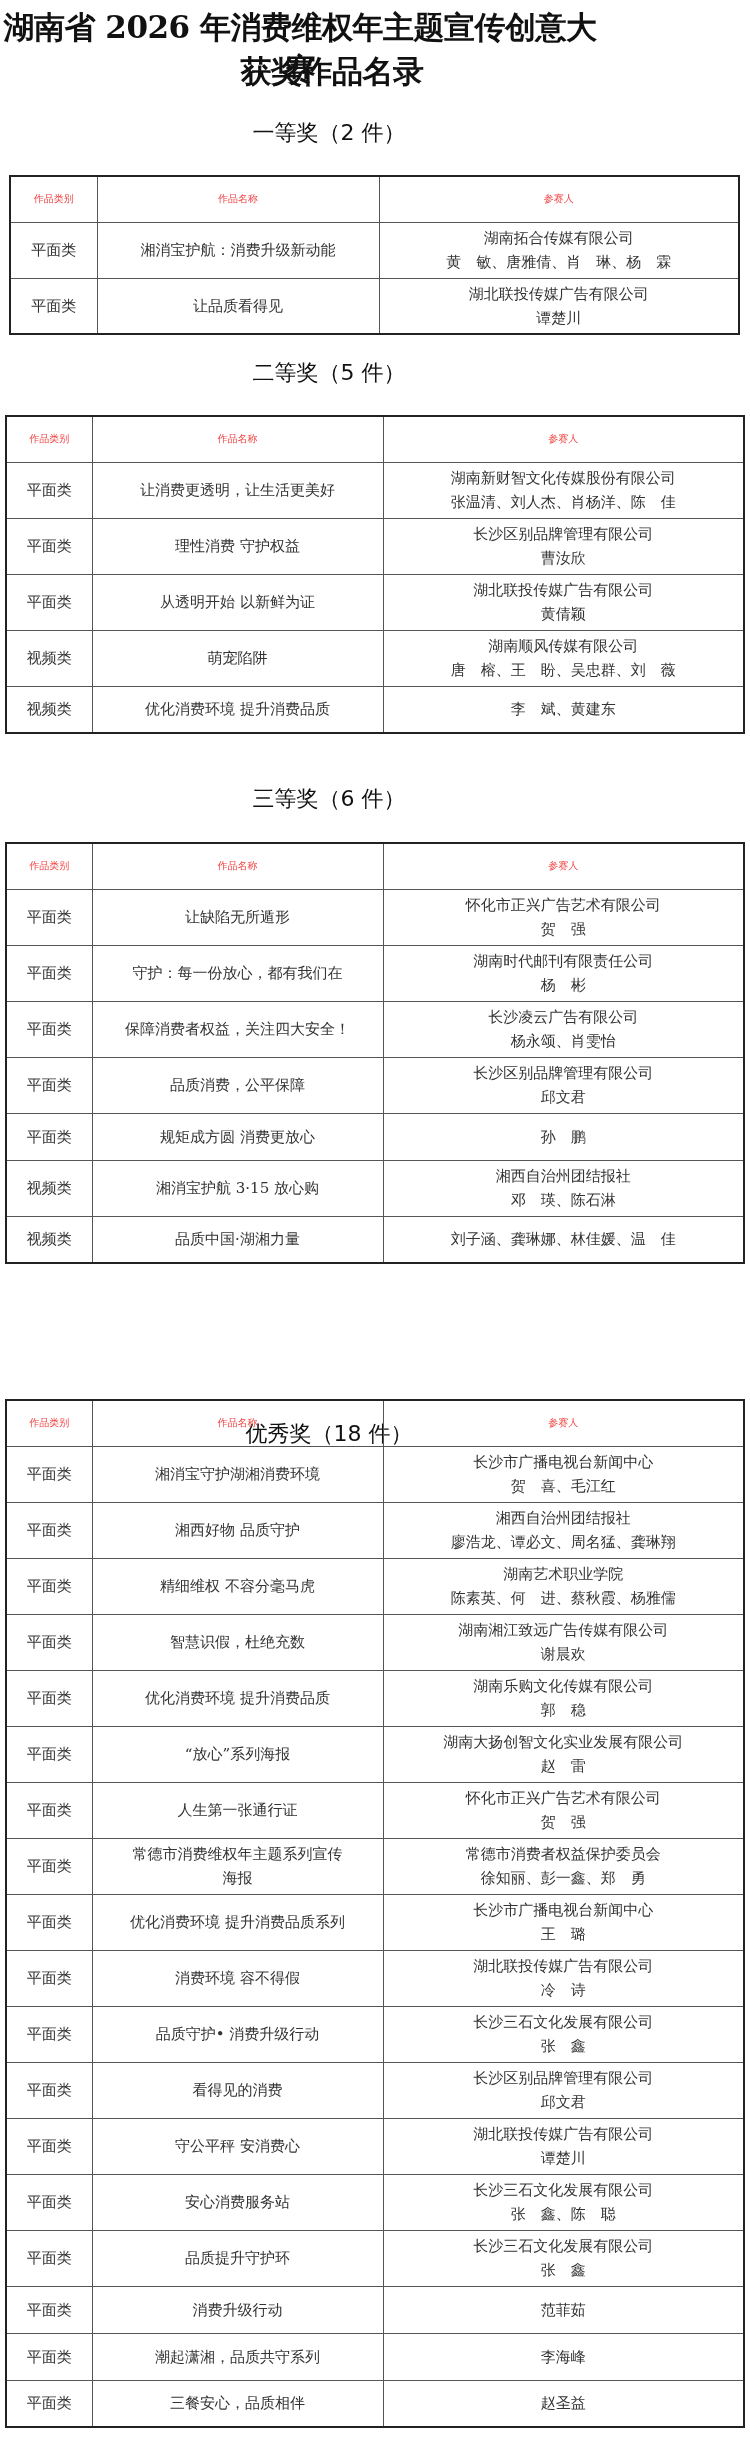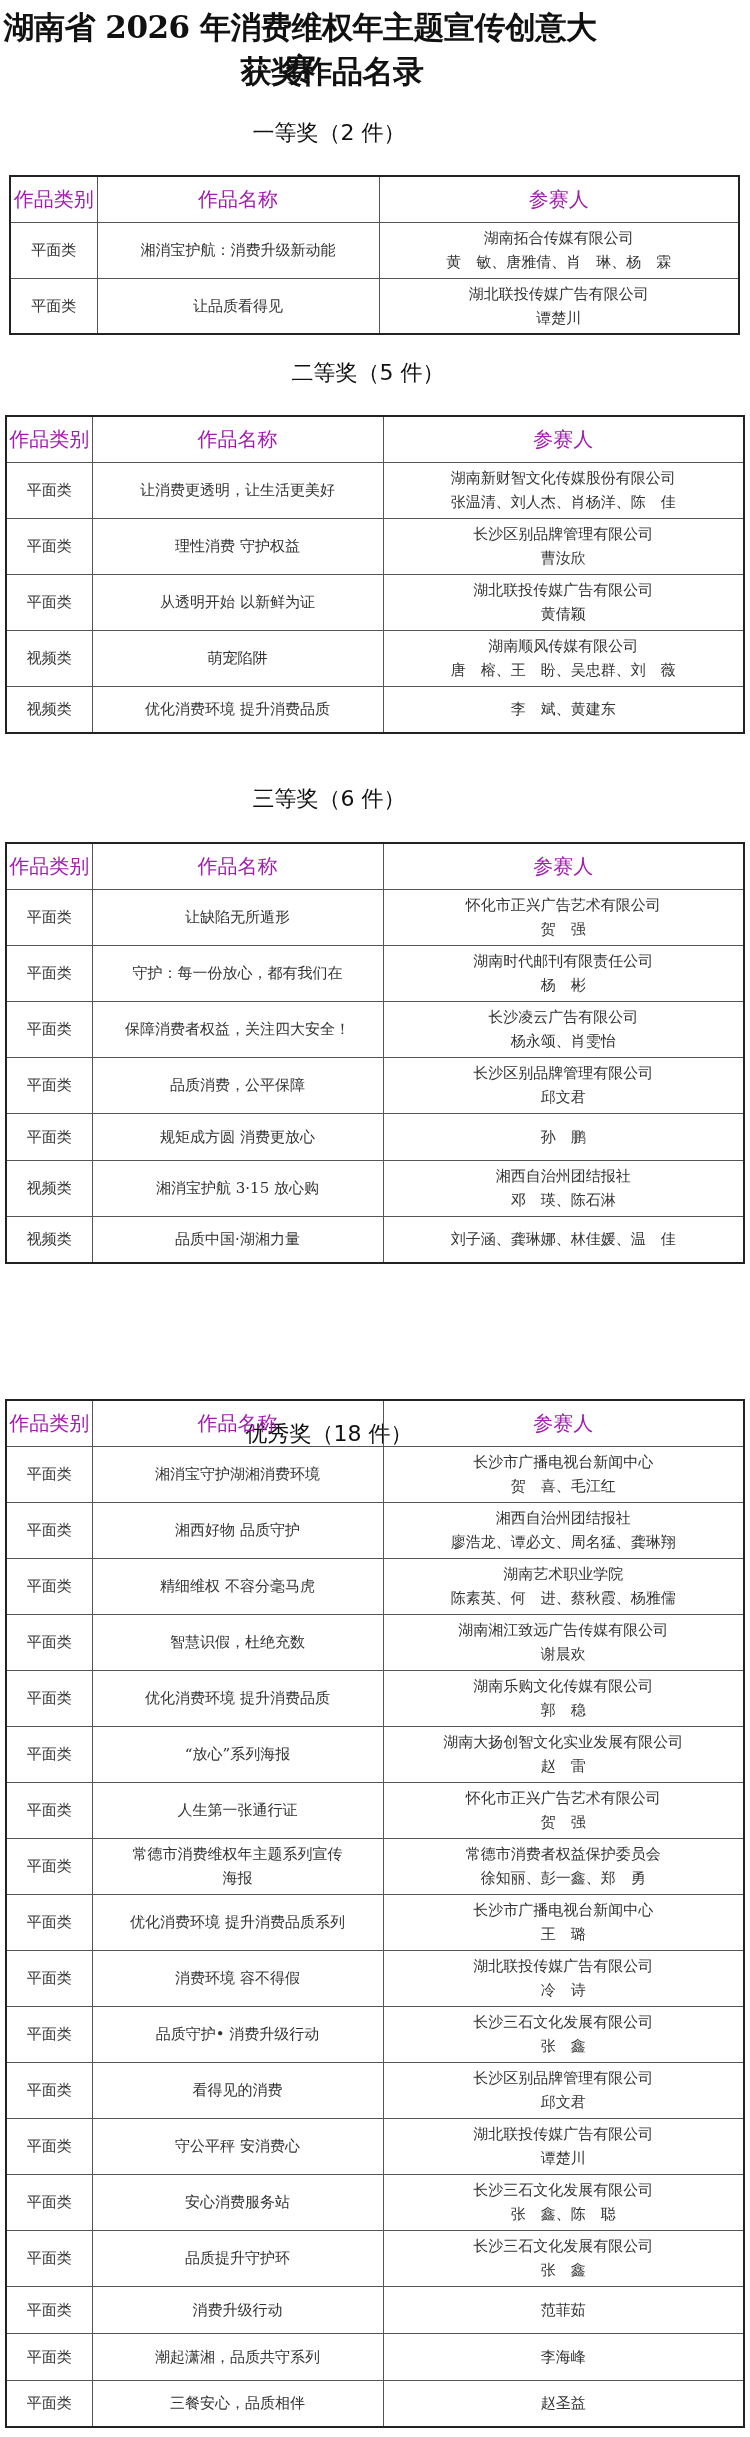--- a/index.html
+++ b/index.html
@@ -23,21 +23,21 @@
     }
     table.awards {
       position: absolute; border-collapse: collapse; table-layout: fixed;
       border: 2px solid #222;
     }
     table.awards td, table.awards th {
       border: 1px solid #555; text-align: center; vertical-align: middle;
       padding: 0 2px; font-size: 15px; line-height: 24px; font-weight: normal;
       color: #333; overflow: hidden; white-space: nowrap;
     }
-    table.awards th { color: #a21caf; font-size: 20px; }
+    table.awards th { color: #ef4444; font-size: 10px; }
     table.awards tr.head { height: 46px; }
     table.awards tr.r2 { height: 56px; }
     table.awards tr.r1 { height: 47px; }
     .line { display: block; }
   </style>
 </head>
 <body>
 
 <div class="title l1">湖南省 2026 年消费维权年主题宣传创意大赛</div>
 <div class="title l2">获奖作品名录</div>
@@ -67,21 +67,21 @@
     <td>平面类</td>
     <td>让品质看得见</td>
     <td>
           <span class="line">湖北联投传媒广告有限公司</span>
           <span class="line">谭楚川</span>
         </td>
   </tr>
 </tbody>
   </table>
 
-<div class="section-heading" style="top:358px;padding-left:39px;">二等奖（5 件）</div>
+<div class="section-heading" style="top:358px;">二等奖（5 件）</div>
 <table class="awards" style="left:5px; top:415px; width:740px;">
   <colgroup>
       <col style="width:86px">
       <col style="width:291px">
       <col>
     </colgroup>
   <tbody>
       <tr class="head">
     <th>作品类别</th>
     <th>作品名称</th>

